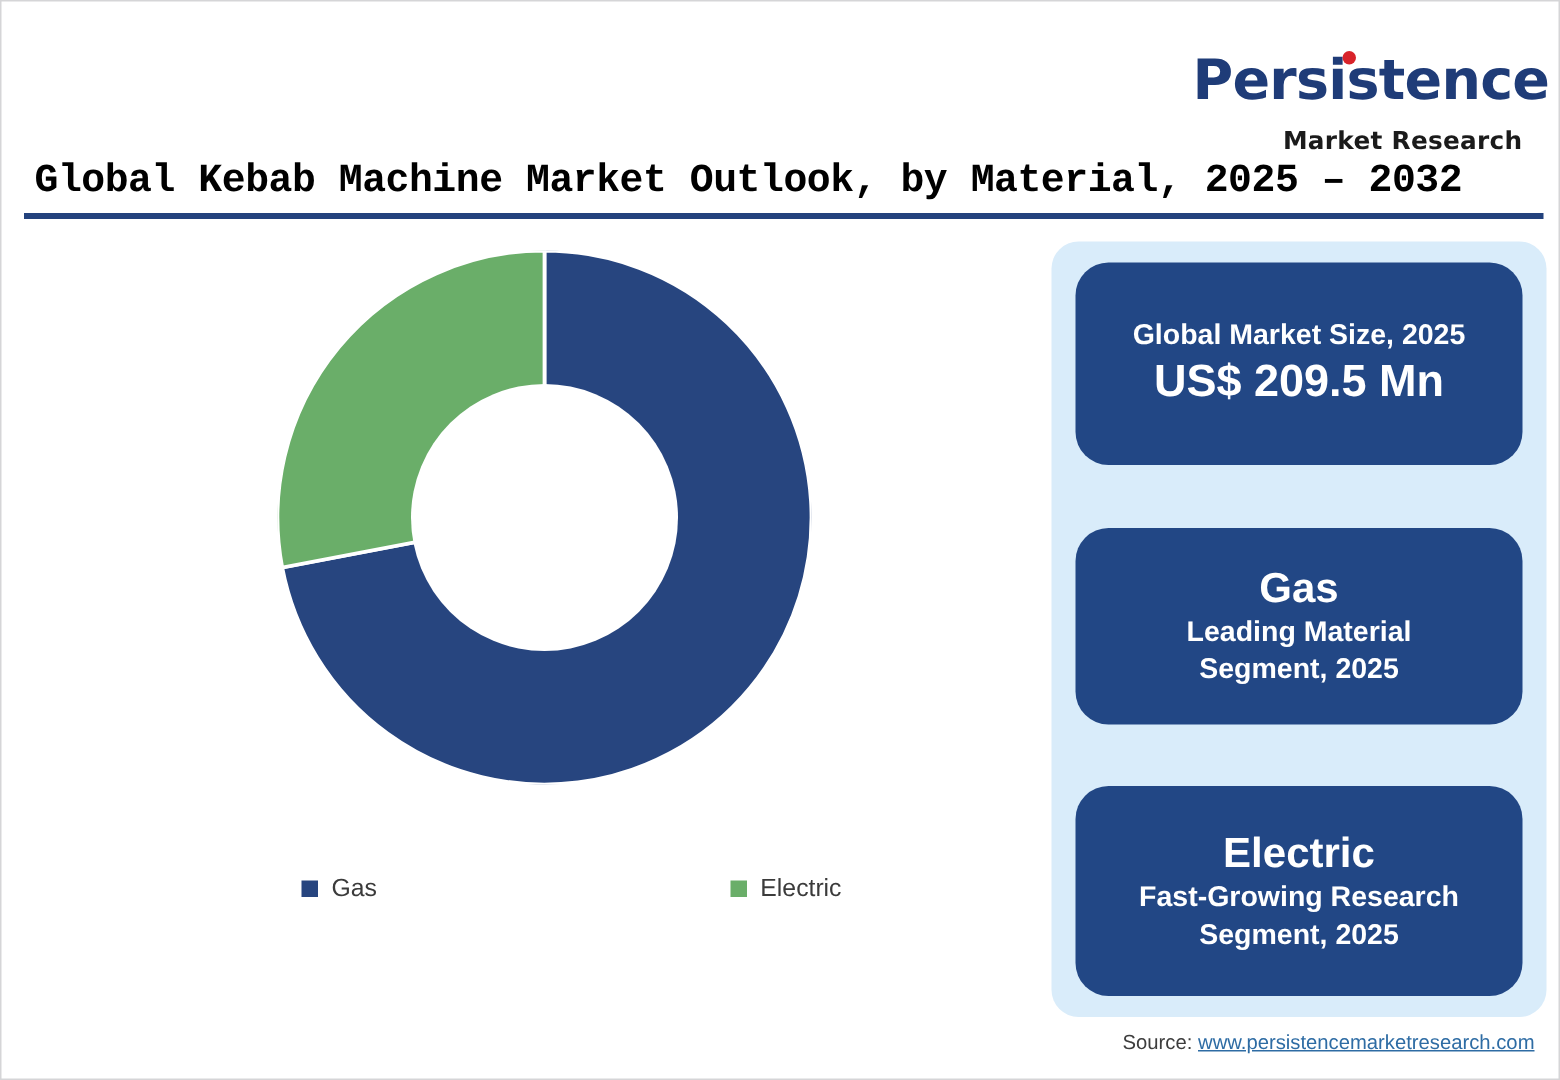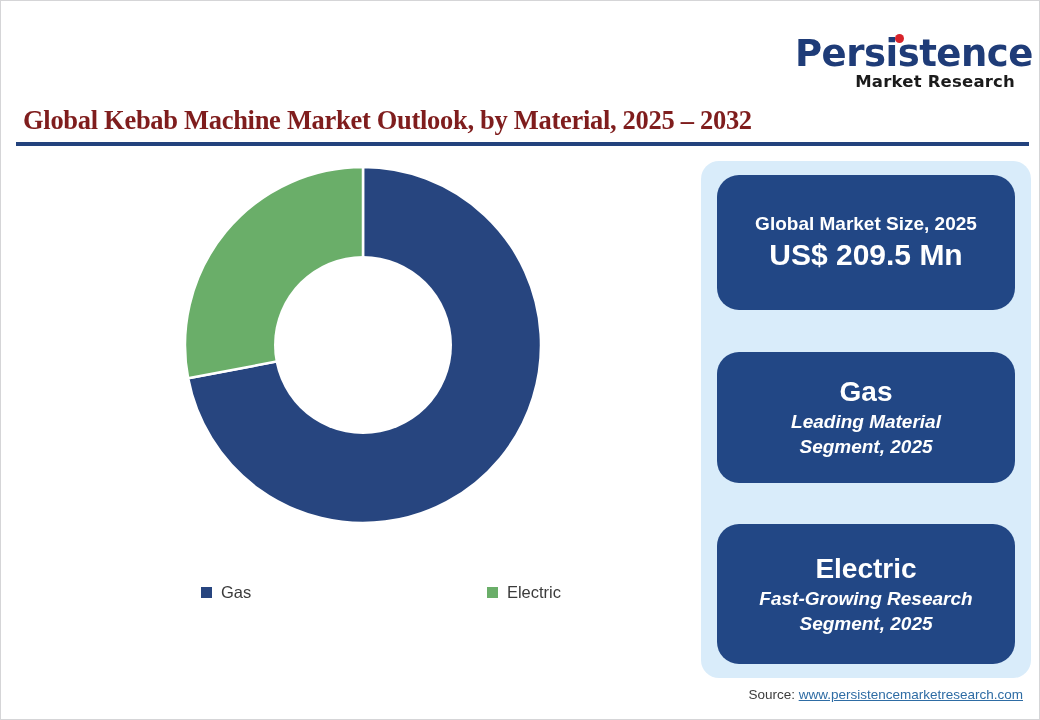--- a/index.html
+++ b/index.html
@@ -46,32 +46,32 @@
     background: #d8232a;
     top: -1px;
     left: 100px;
   }
   .logo-sub {
     font-family: "DejaVu Sans", sans-serif;
     font-size: 16.5px;
     font-weight: 700;
     color: #1b1b1b;
     letter-spacing: 0.2px;
-    margin-top: 2px;
+    margin-top: 14px;
   }
 
   
   .title {
     position: absolute;
     left: 22px;
     top: 104px;
-    font-family: Liberation Serif, serif;
+    font-family: Liberation Mono, monospace;
     font-size: 26.5px;
     font-weight: 700;
-    color: #7f1d1d;
+    color: #000000;
     letter-spacing: -0.3px;
     white-space: nowrap;
   }
   .title-rule {
     position: absolute;
     left: 15px;
     top: 141px;
     width: 1013px;
     height: 4px;
     background: #23427d;
@@ -173,21 +173,20 @@
   .card-headline {
     font-size: 28px;
     font-weight: 700;
     line-height: 1.2;
   }
   .card-sub {
     font-size: 19px;
     font-weight: 700;
     line-height: 1.28;
     margin-top: 2px;
-    font-style: italic;
   }
 
   
   .source {
     position: absolute;
     left: 0;
     right: 16px;
     top: 686px;
     text-align: right;
     font-family: "Liberation Sans", sans-serif;

